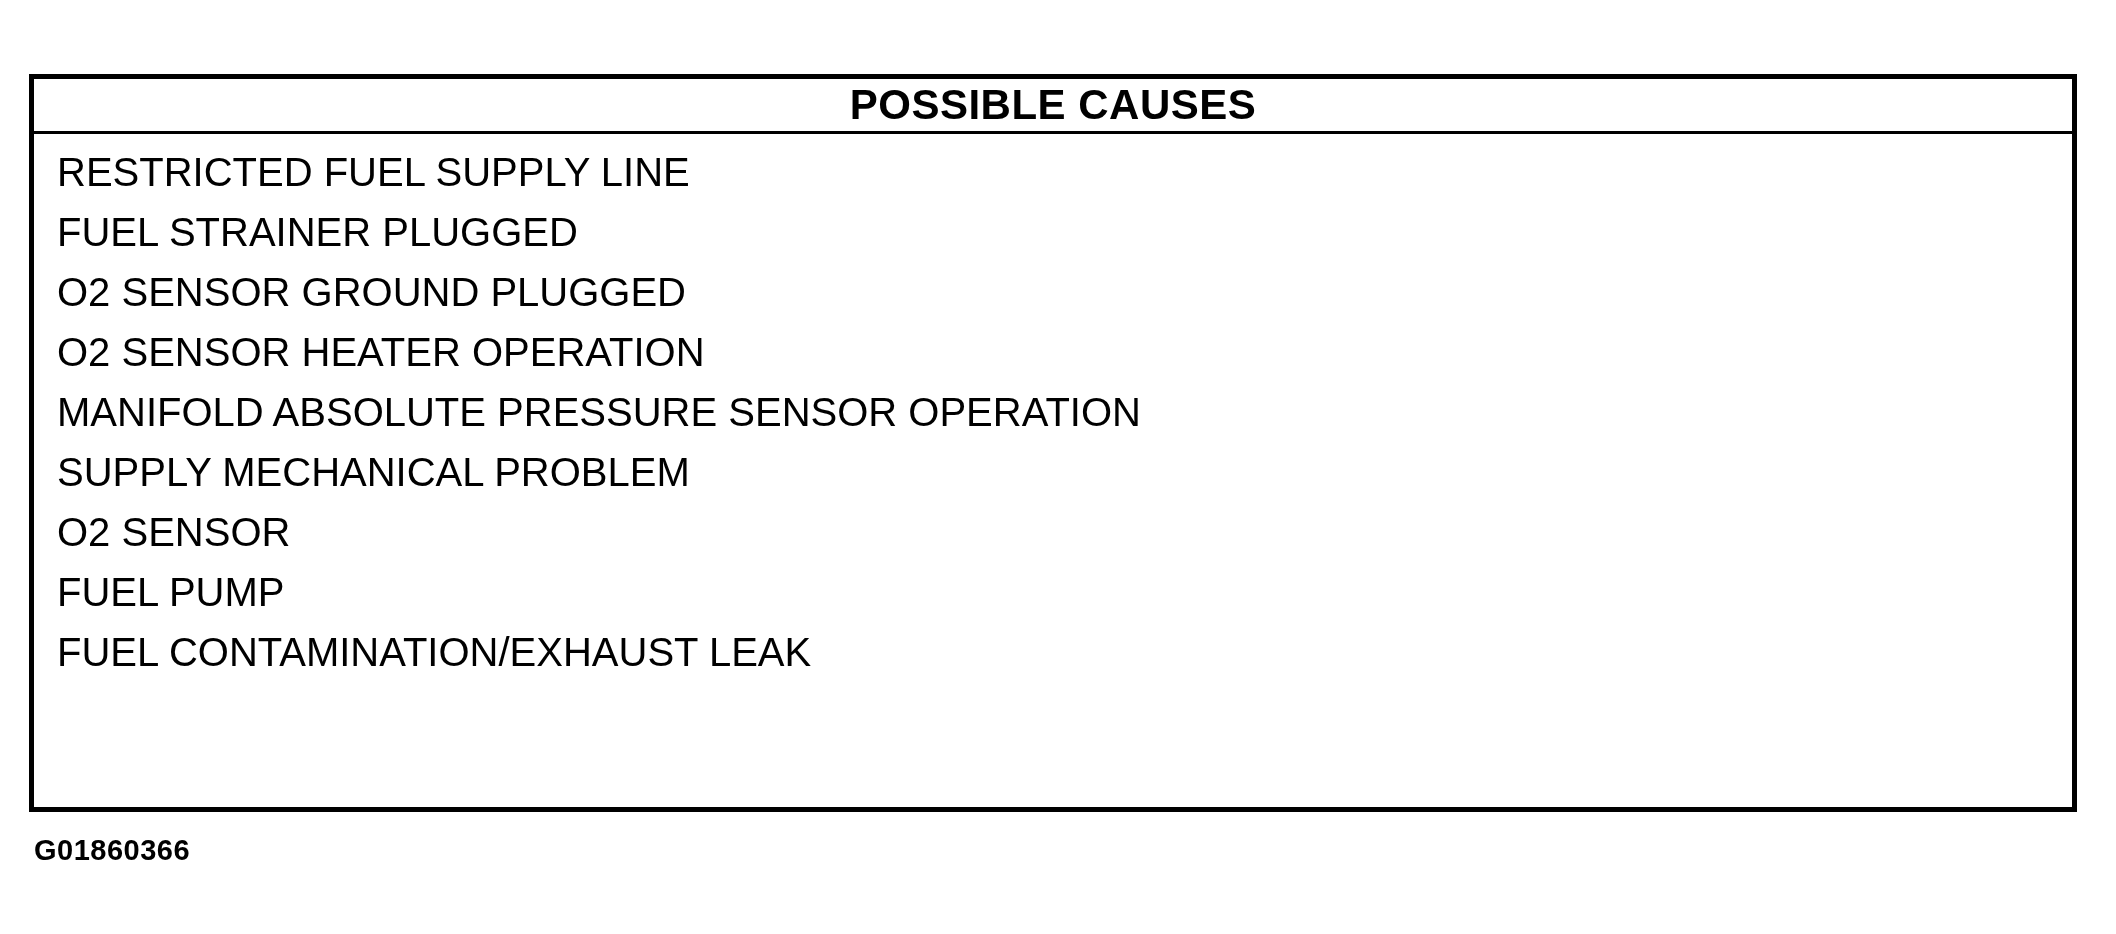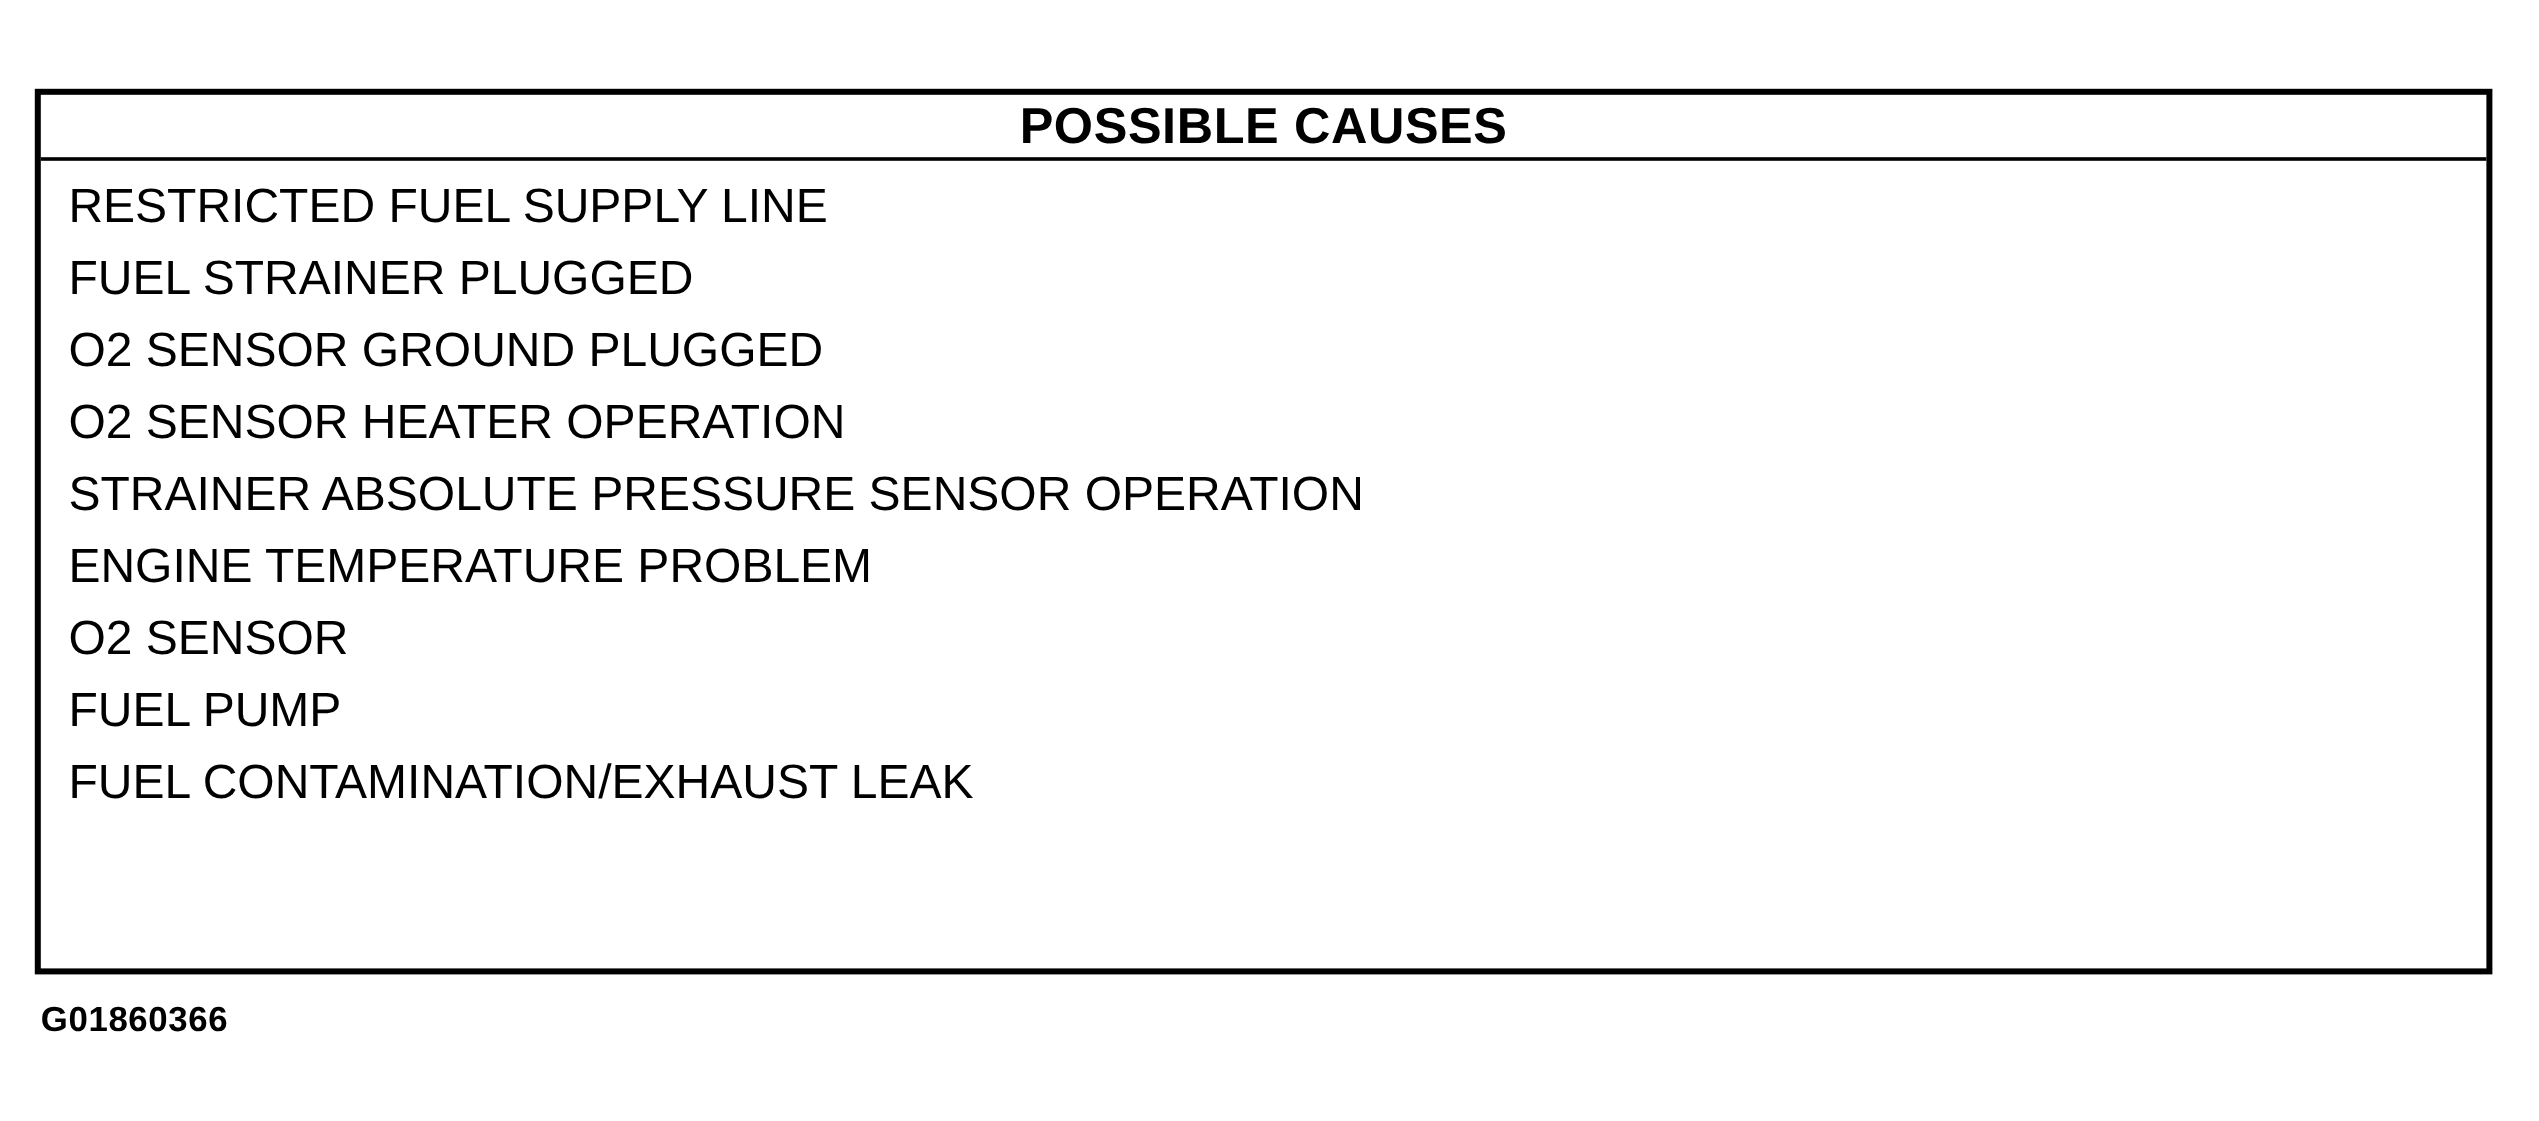--- a/index.html
+++ b/index.html
@@ -69,22 +69,22 @@
 
     <div class="table-header">
       <span class="table-title">POSSIBLE CAUSES</span>
     </div>
 
     <div class="table-body">
       <div class="cause-row">RESTRICTED FUEL SUPPLY LINE</div>
       <div class="cause-row">FUEL STRAINER PLUGGED</div>
       <div class="cause-row">O2 SENSOR GROUND PLUGGED</div>
       <div class="cause-row">O2 SENSOR HEATER OPERATION</div>
-      <div class="cause-row">STRAINER ABSOLUTE PRESSURE SENSOR OPERATION</div>
-      <div class="cause-row">ENGINE TEMPERATURE PROBLEM</div>
+      <div class="cause-row">MANIFOLD ABSOLUTE PRESSURE SENSOR OPERATION</div>
+      <div class="cause-row">SUPPLY MECHANICAL PROBLEM</div>
       <div class="cause-row">O2 SENSOR</div>
       <div class="cause-row">FUEL PUMP</div>
       <div class="cause-row">FUEL CONTAMINATION/EXHAUST LEAK</div>
     </div>
 
   </div>
 
   <div class="figure-id">G01860366</div>
 
 </div>

